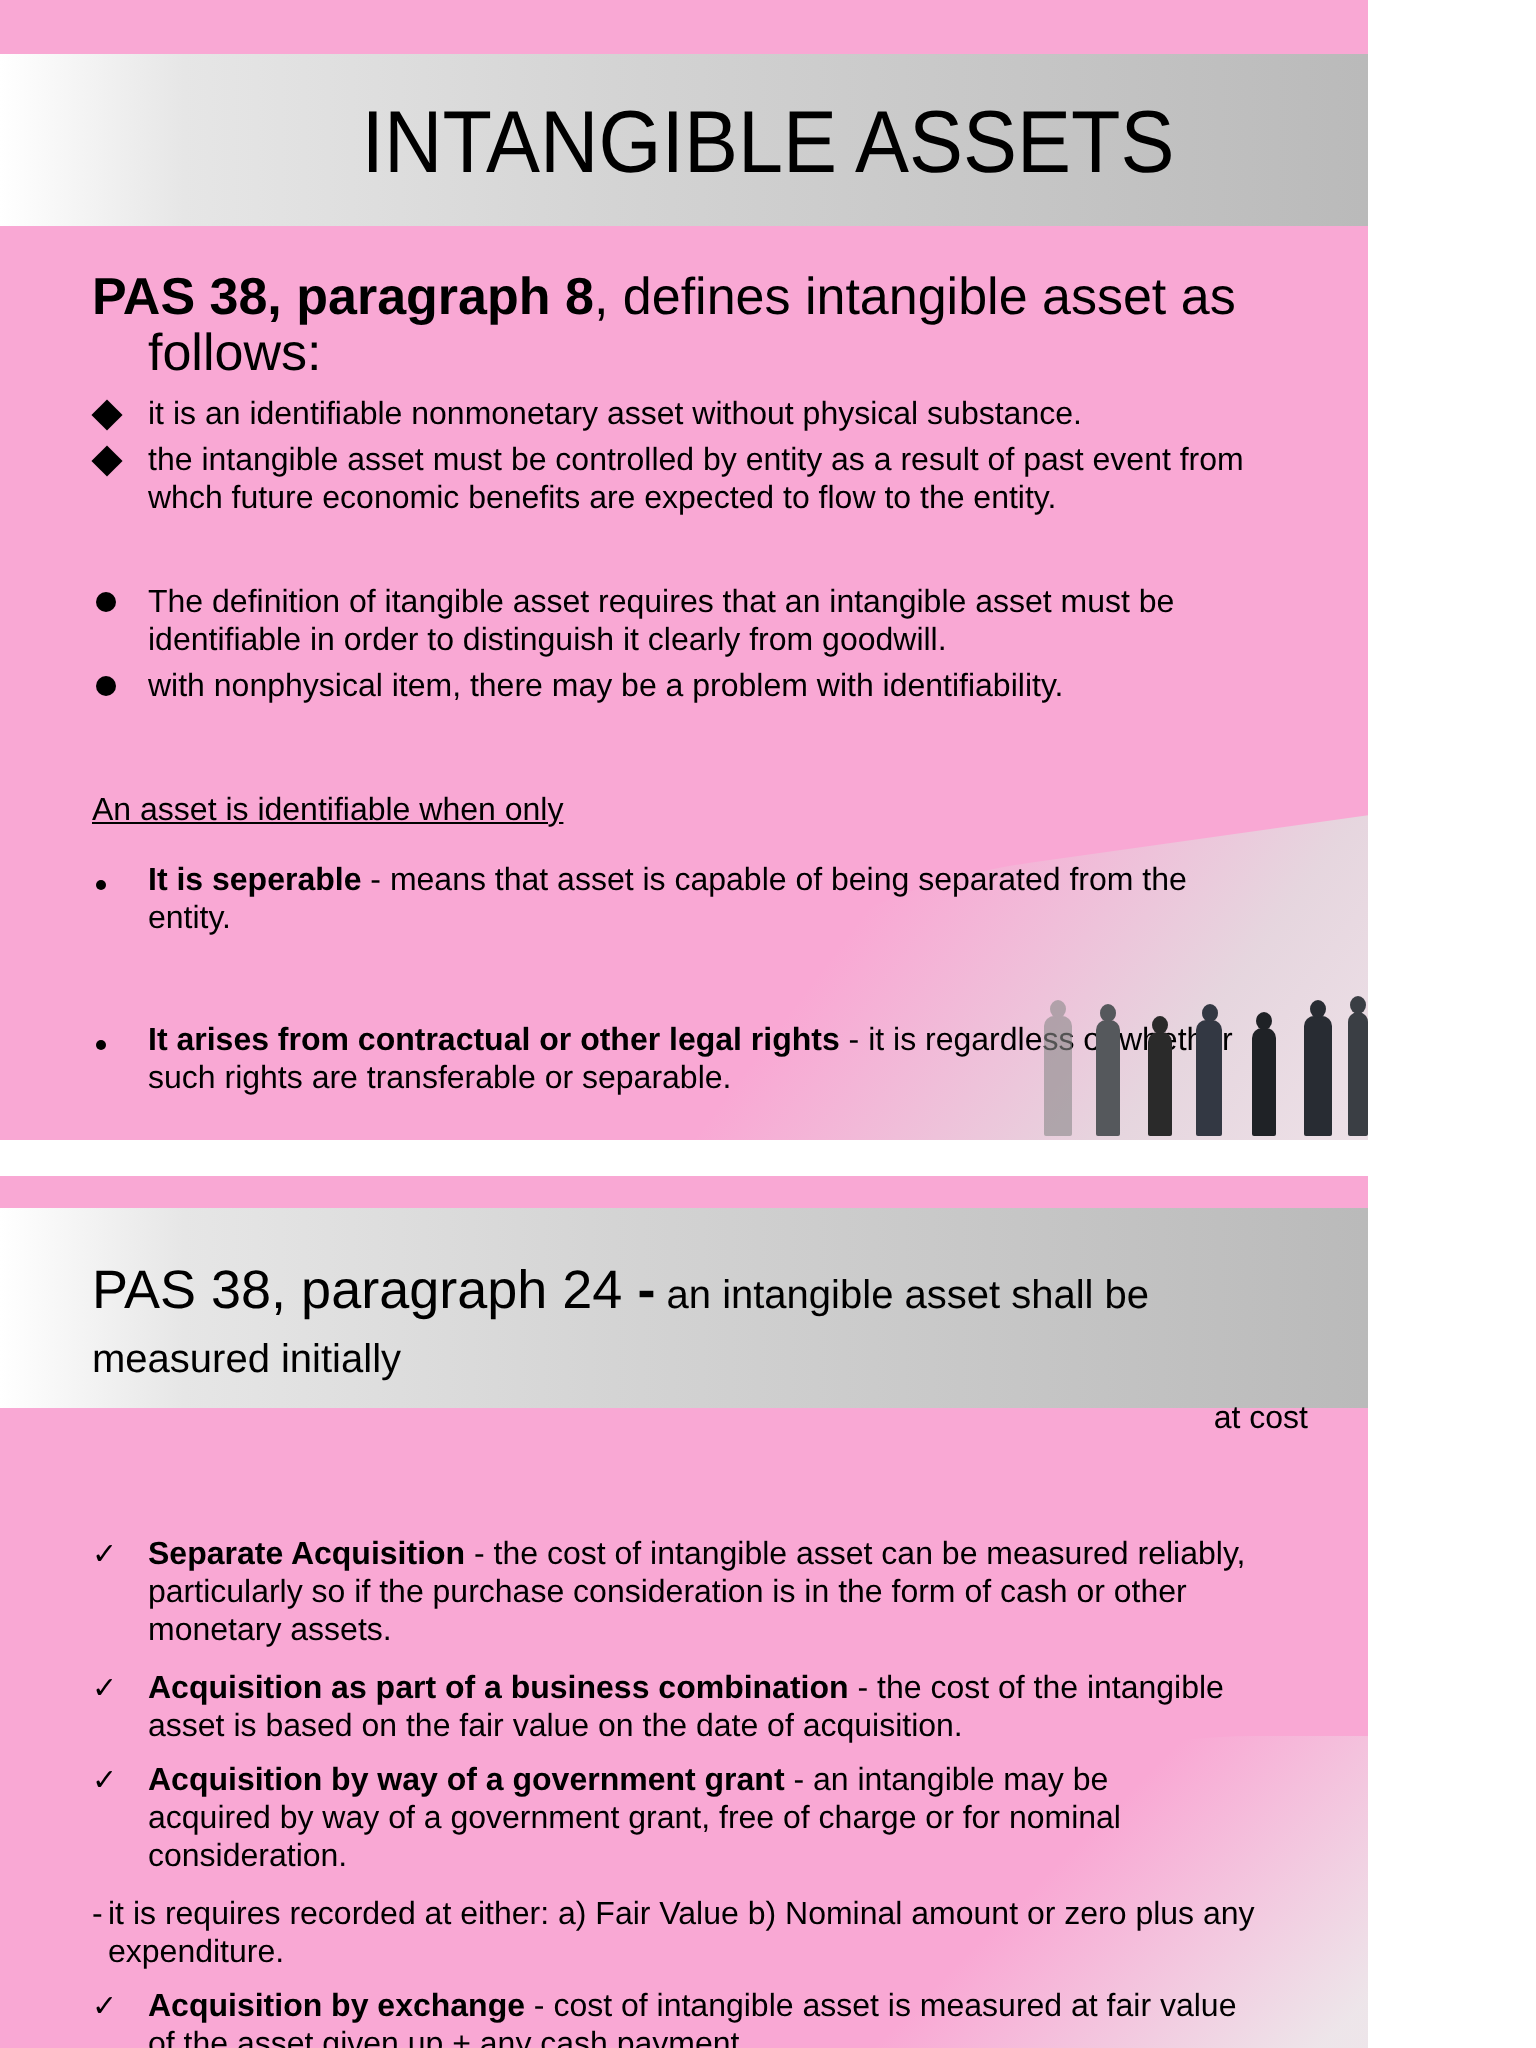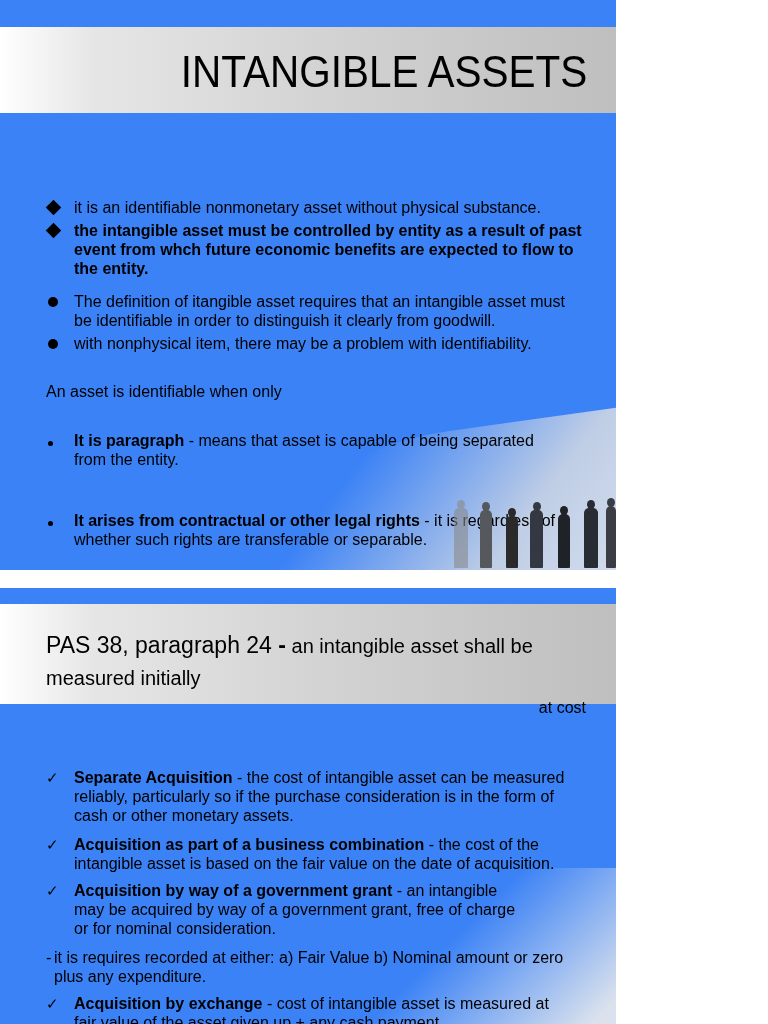--- a/index.html
+++ b/index.html
@@ -4,21 +4,21 @@
   <style>
     * { margin: 0; padding: 0; box-sizing: border-box; }
     html, body {
       width: 768px; height: 1024px; overflow: hidden;
       background: #ffffff;
       font-family: "Liberation Sans", sans-serif;
       color: #000;
     }
     .page { position: relative; width: 768px; height: 1024px; overflow: hidden; }
 
-    .slide { position: absolute; left: 0; width: 616px; background: #3b82f6; overflow: hidden; }
+    .slide { position: absolute; left: 0; width: 684px; background: #f9a8d4; overflow: hidden; }
     #slide1 { top: 0; height: 570px; }
     #slide2 { top: 588px; height: 436px; }
 
     
     .title-bar {
       position: absolute; left: 0; width: 768px;
       background: linear-gradient(to right, #ffffff 0%, #e6e6e6 12%, #d4d4d4 40%, #c4c4c4 70%, #b4b4b4 100%);
     }
     #slide1 .title-bar { top: 27px; height: 86px; }
     #slide2 .title-bar { top: 16px; height: 100px; }
@@ -70,58 +70,62 @@
       margin-left: -4px; border-radius: 50%; background: inherit;
     }
 
     .swoosh2 {
       position: absolute; right: -80px; top: 280px; width: 340px; height: 220px;
       border-radius: 60% 0 0 0;
       background: linear-gradient(135deg, rgba(255,255,255,0) 30%, rgba(236,236,236,0.9) 70%);
     }
 
     .head2 { position: absolute; left: 46px; top: 42px; right: 30px; line-height: 30px; }
-    .head2 .b1 { font-size: 23px; }
+    .head2 .b1 { font-size: 27px; }
     .head2 .rest { font-size: 20px; }
     .head2 .cont { font-size: 16px; display: block; line-height: 26px; text-align: right; }
   </style>
 </head>
 <body>
 
 <div class="page">
 
   <div class="slide" id="slide1">
     <div class="swoosh"></div>
     <div class="title-bar"></div>
     <div class="main-title">INTANGIBLE ASSETS</div>
 
+    <div class="txt heading1">
+      <b>PAS 38, paragraph 8</b><span>, defines intangible asset as</span>
+      <span class="cont">follows:</span>
+    </div>
 
     <div class="item" style="top:198px;">
       <span class="mk"><span class="diamond"></span></span>
       <span class="body">it is an identifiable nonmonetary asset without physical substance.</span>
     </div>
-    <div class="item" style="top:221px;font-weight:bold;">
+    <div class="item" style="top:221px;">
       <span class="mk"><span class="diamond"></span></span>
       <span class="body">the intangible asset must be controlled by entity as a result of past event from whch future economic benefits are expected to flow to the entity.</span>
     </div>
 
     <div class="item" style="top:334px;">
       <span class="mk"><span class="dot"></span></span>
       <span class="body">with nonphysical item, there may be a problem with identifiability.</span>
     </div>
     <div class="item" style="top:292px;">
       <span class="mk"><span class="dot"></span></span>
       <span class="body">The definition of itangible asset requires that an intangible asset must be identifiable in order to distinguish it clearly from goodwill.</span>
     </div>
 
-    <div class="plain" style="top:382px;">An asset is identifiable when only</div>
+    <div class="plain" style="top:396px;text-decoration:underline;">An asset is identifiable when only</div>
 
     <div class="item" style="top:431px; right:70px;">
       <span class="mk"><span class="small-dot"></span></span>
-      <span class="body"><b>It is paragraph</b><span> - means that asset is capable of being separated from the entity.</span></span>
+      <span class="body"><b>It is seperable</b><span> - means that asset is capable of being separated from the entity.</span></span>
     </div>
     <div class="item" style="top:471px; right:40px;margin-top:40px;">
       <span class="mk"><span class="small-dot"></span></span>
       <span class="body"><b>It arises from contractual or other legal rights</b><span> - it is regardless of whether such rights are transferable or separable.</span></span>
     </div>
 
     <div class="people">
       <div class="person" style="left:18px; width:14px; height:60px; background:#8a8a8a; opacity:.6;"></div>
       <div class="person" style="left:44px; width:12px; height:58px; background:#55585c;"></div>
       <div class="person" style="left:70px; width:12px; height:52px; background:#2a2a2a;"></div>

